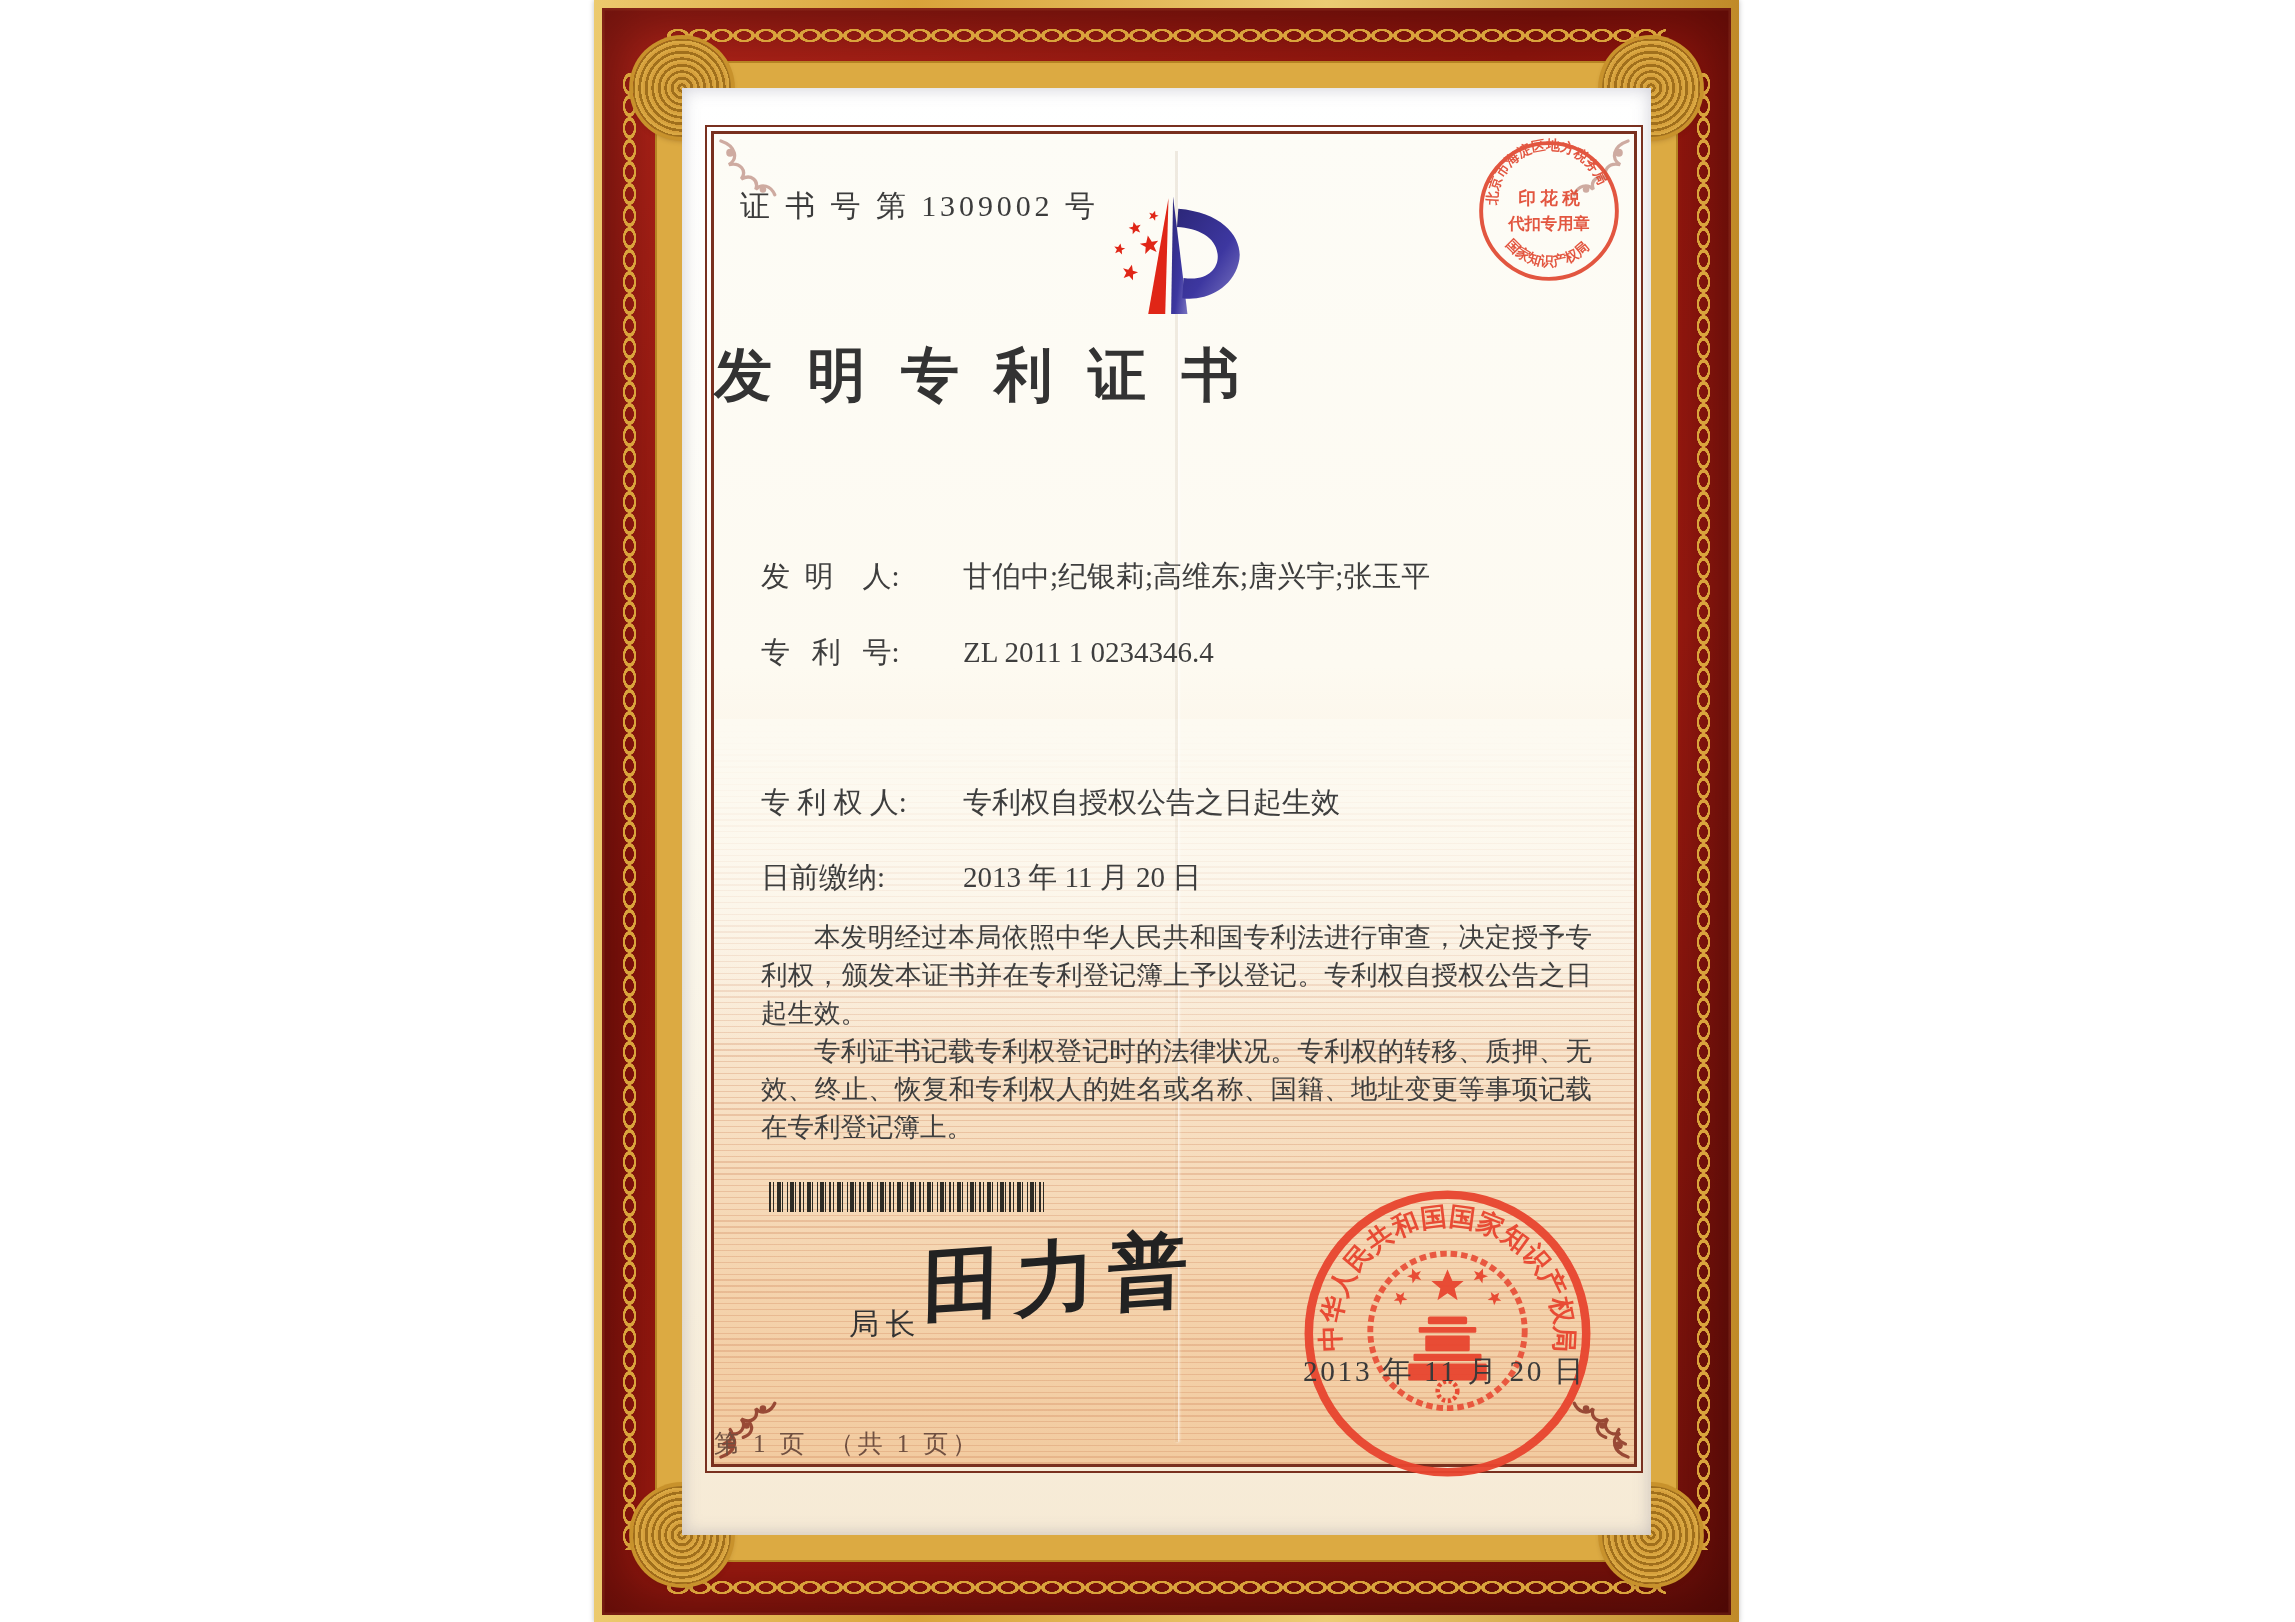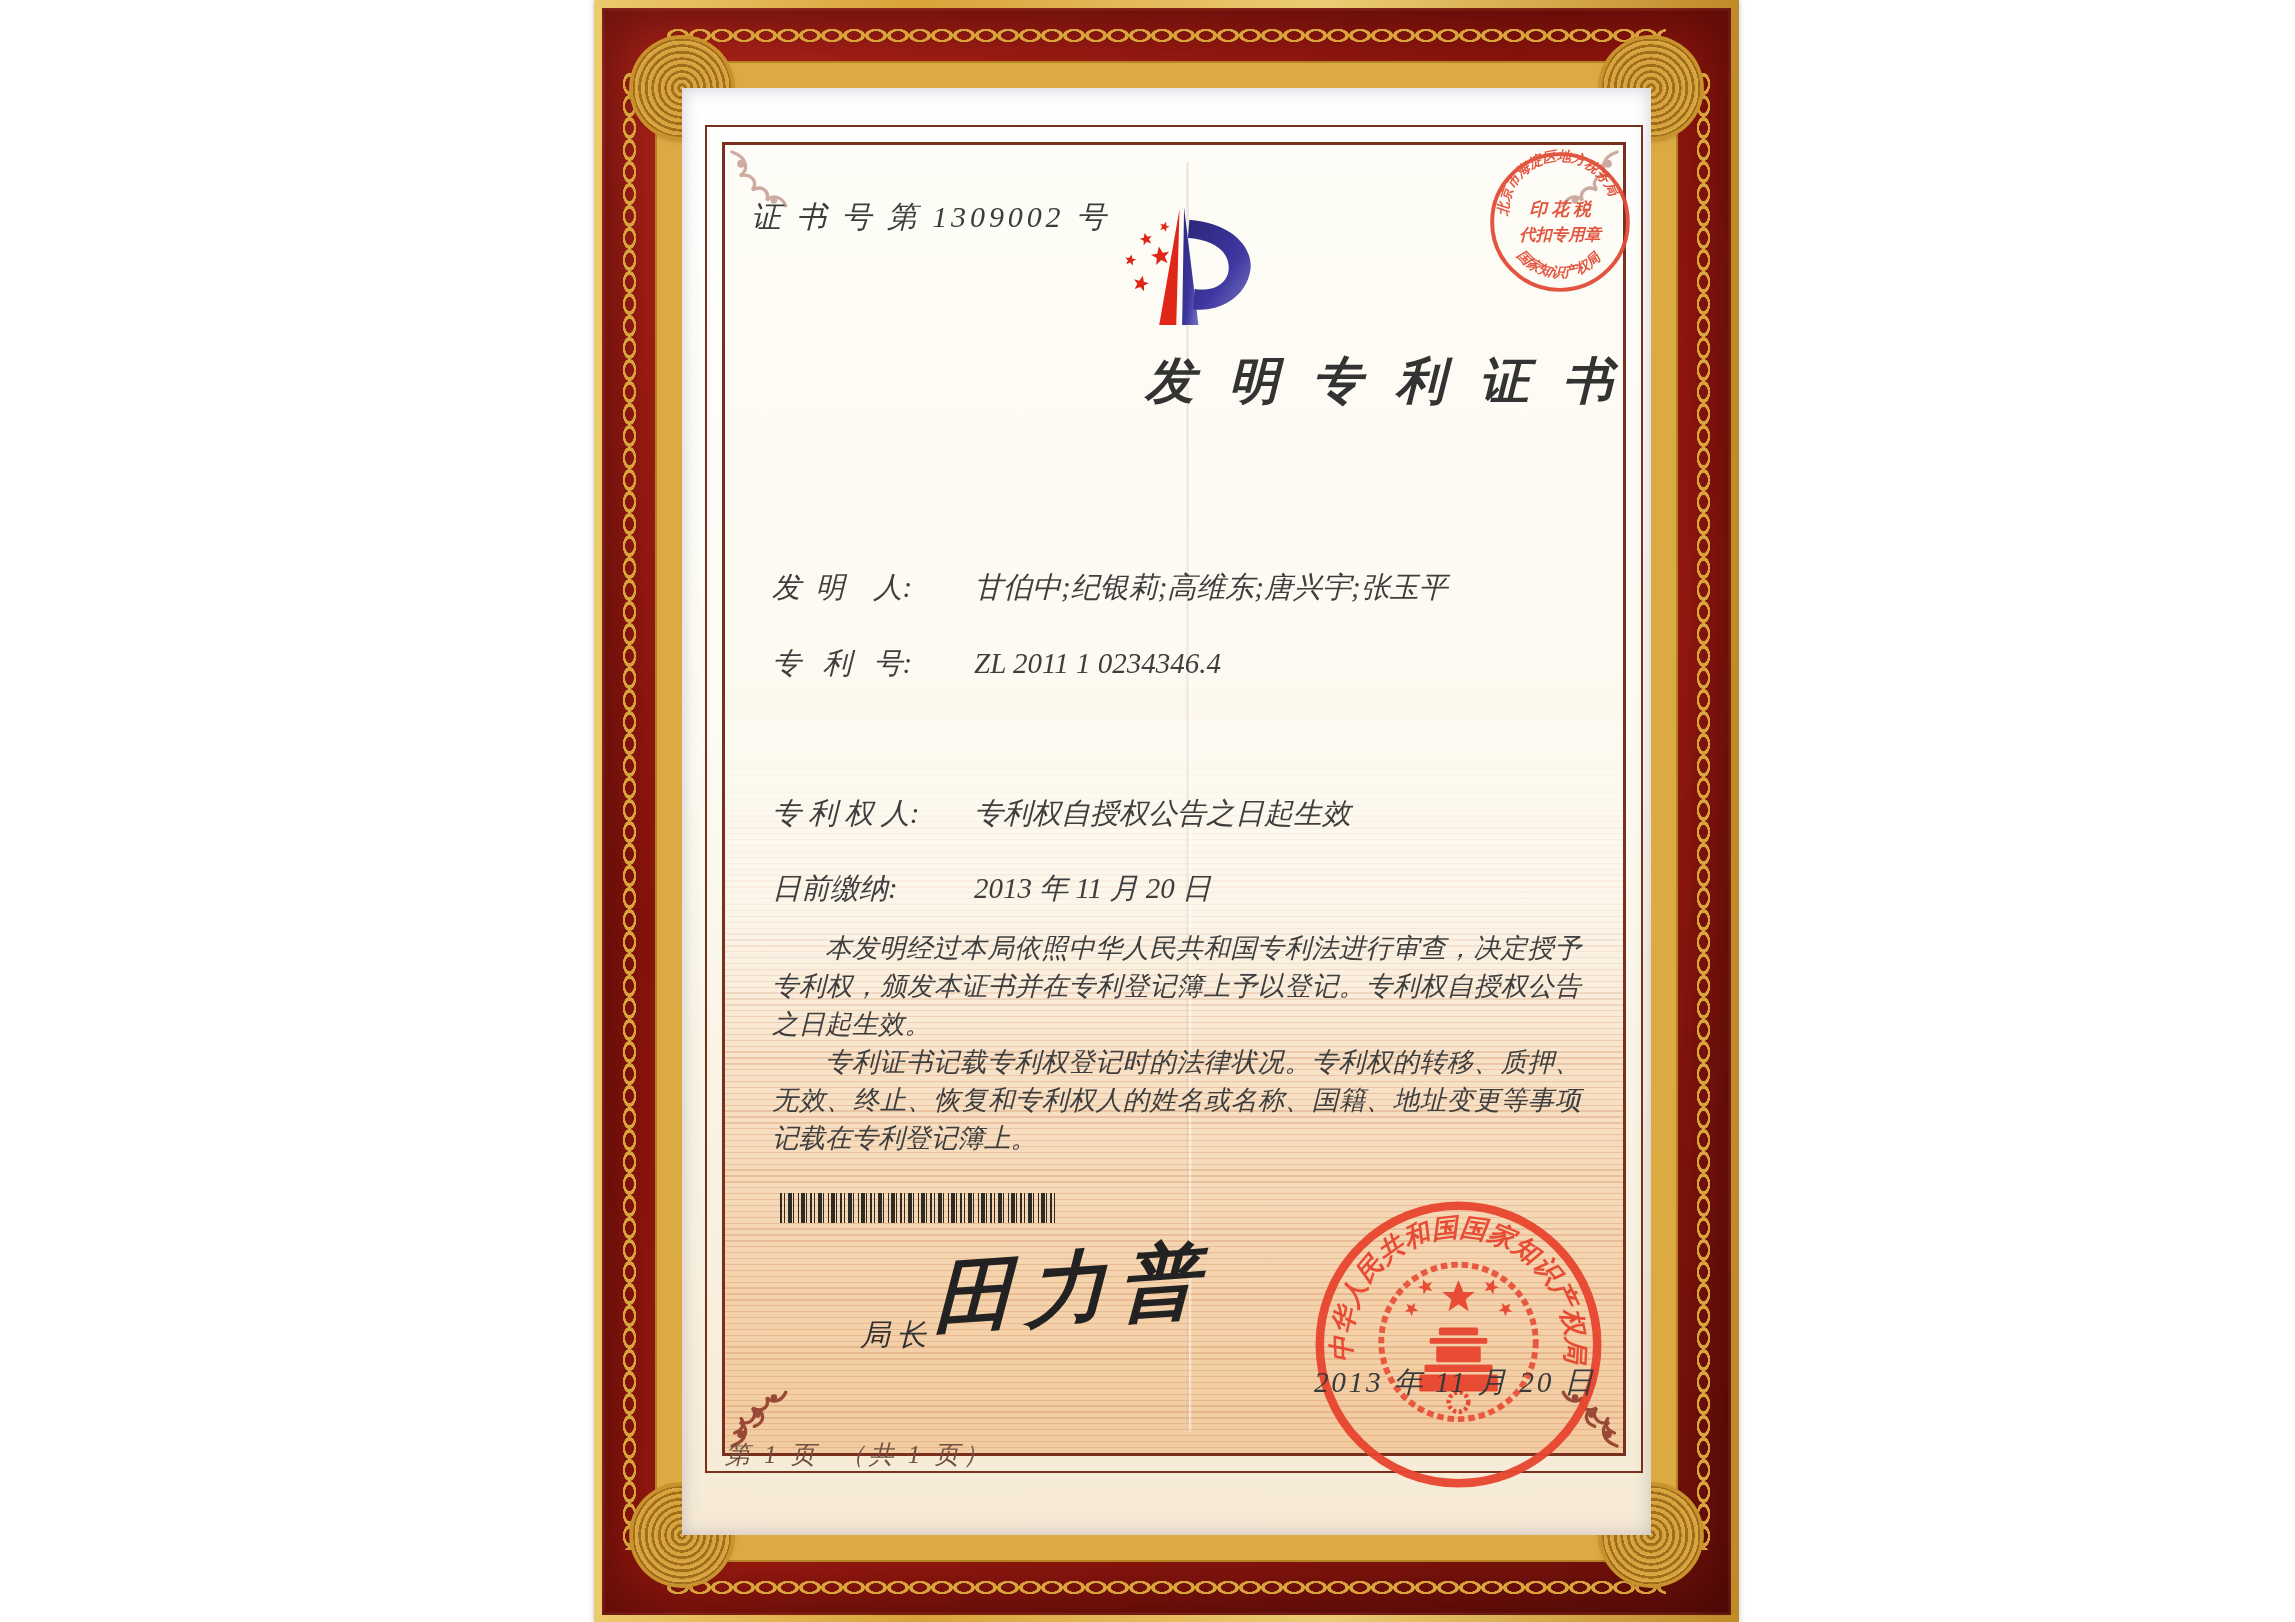--- a/index.html
+++ b/index.html
@@ -24,36 +24,36 @@
     box-shadow:inset 0 0 0 2px #a8771d, 0 0 0 2px #b68324;}
   .knot{position:absolute;width:98px;height:98px;border-radius:50%;
     background:repeating-radial-gradient(circle at 50% 50%,#daa843 0 2px,#a06f1c 2px 4.6px,#d6a03c 4.6px 6.5px);
     box-shadow:0 0 0 3.9px #c8922c, 0 2.6px 6.5px rgba(60,20,0,.45);}
   .k-tl{left:39px;top:39px;} .k-tr{right:39px;top:39px;}
   .k-bl{left:39px;bottom:39px;} .k-br{right:39px;bottom:39px;}
   .paper{position:absolute;inset:88px;
     background:linear-gradient(180deg,#ffffff 0%,#fdfbf2 45%,#f9f2e2 75%,#f6ead5 100%);
     box-shadow:inset 0 0 17px rgba(110,110,135,.35);}
   
-  .frame{position:absolute;left:23px;top:37px;right:7.9px;bottom:62px;border:2px solid #79301f;padding:15px;font-style:italic;}
+  .frame{position:absolute;left:23px;top:37px;right:7.9px;bottom:62px;border:2px solid #79301f;padding:4px;}
   .frame-in{position:relative;width:100%;height:100%;border:3.3px solid #79301f;box-sizing:border-box;}
   .inner{position:absolute;inset:0;
     background:linear-gradient(180deg,#fdfcf6 0%,#fdfaf1 40%,#faeedd 58%,#f7dfc2 74%,#f4d2ab 88%,#f2cba0 100%);}
   .tex{position:absolute;left:0;right:0;top:44%;bottom:0;
     background:repeating-linear-gradient(180deg,rgba(206,130,88,.30) 0 1.3px,rgba(0,0,0,0) 1.3px 5.9px);}
   .texfade{position:absolute;left:0;right:0;top:44%;height:26%;
     background:linear-gradient(180deg,#fdfaf1 0%,rgba(253,250,241,.65) 55%,rgba(253,250,241,0) 100%);}
   .fold{position:absolute;left:461px;top:17px;bottom:22px;width:2.6px;
     background:linear-gradient(180deg,rgba(150,120,90,.14),rgba(150,120,90,.05));
     box-shadow:1.3px 0 2.6px rgba(255,255,255,.85);}
   
   .abs{position:absolute;}
   .cert-no{left:26px;top:52px;font-size:30px;letter-spacing:3.9px;white-space:pre;color:#3c3c3c;}
   .logo{left:378px;top:59px;width:170px;height:130px;}
-  .title{left:0;right:0;top:203px;text-align:right;font-size:50px;font-weight:600;
+  .title{left:0;right:0;top:203px;text-align:left;font-size:58px;font-weight:600;
     letter-spacing:10.5px;white-space:pre;color:#333;}
   .fld{left:47px;right:37px;font-size:29px;color:#3e3e3e;white-space:nowrap;}
   .flabel{display:inline-block;min-width:202px;white-space:pre;}
   .fvalue{white-space:pre;}
   .f1{top:335px;} .f2{top:423px;} .f3{top:499px;} .f4{top:574px;} .f5{top:649px;} .f6{top:724px;}
   .paras{left:47px;right:42px;top:784px;font-size:26.5px;line-height:38px;text-align:justify;color:#3e3e3e;}
   .paras p{margin:0;text-indent:2em;}
   .barcode{left:55px;top:1048px;width:277px;height:30px;
     background:repeating-linear-gradient(90deg,
       #2e2b24 0 2px,rgba(0,0,0,0) 2px 3.9px,#2e2b24 3.9px 5.2px,rgba(0,0,0,0) 5.2px 8.5px,

